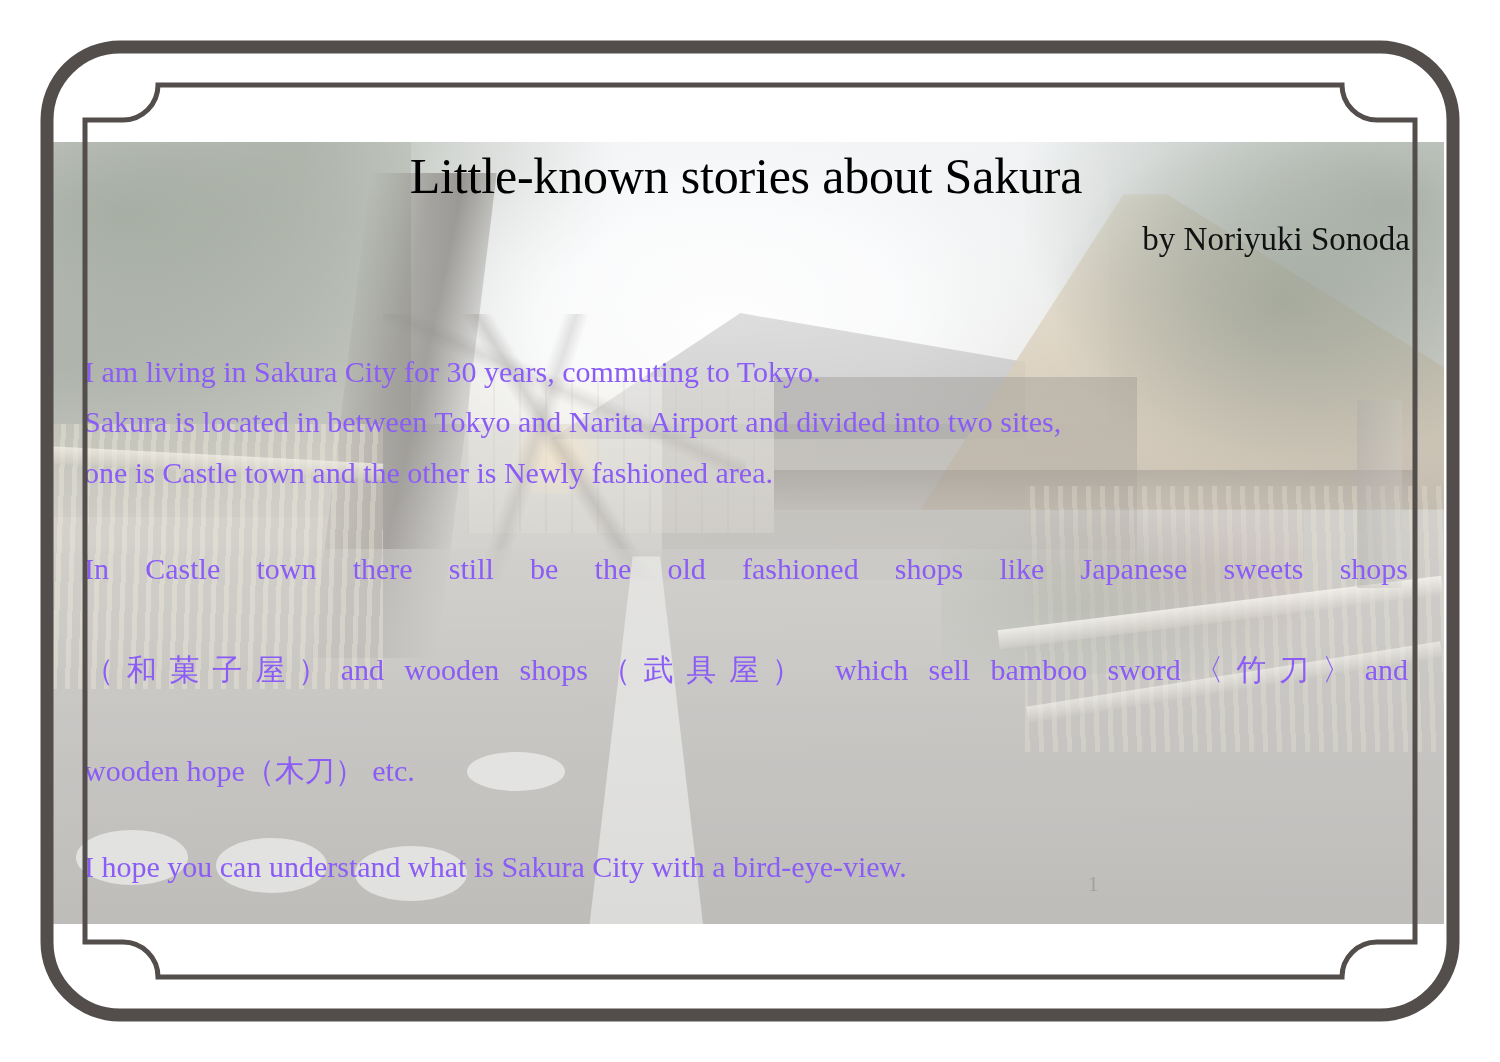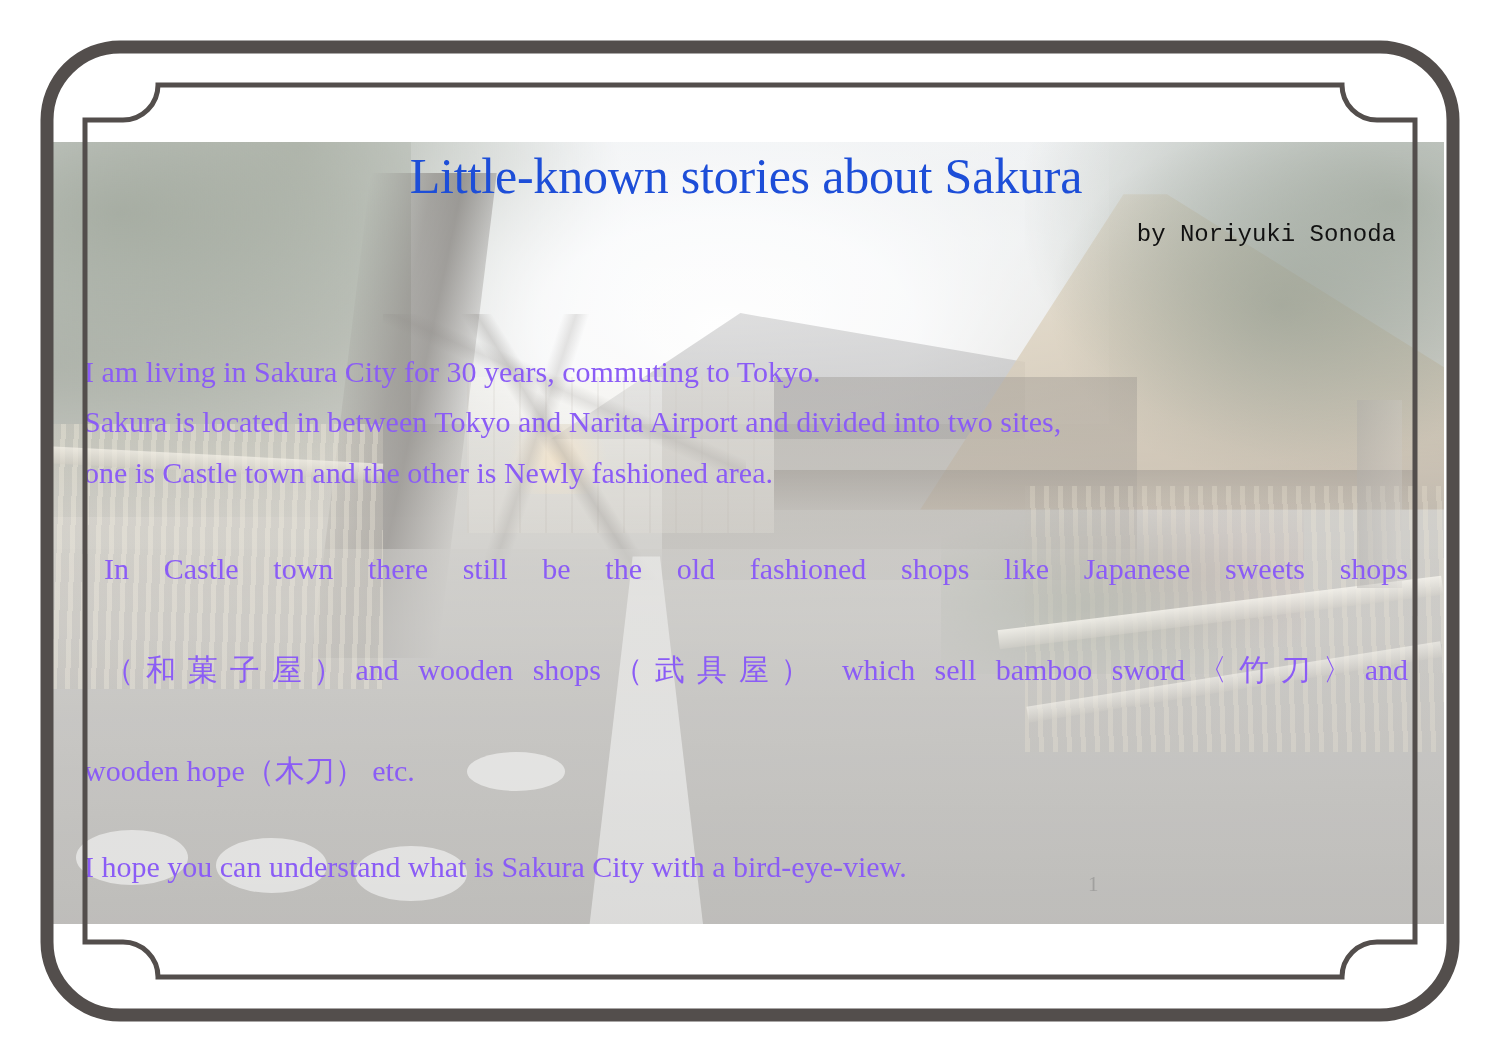--- a/index.html
+++ b/index.html
@@ -231,48 +231,46 @@
     width: 1396px;
     height: 782px;
   }
   .title {
     position: absolute;
     left: 0; right: 0;
     top: 8px;
     text-align: center;
     font-size: 50px;
     line-height: 1.04;
-    color: #1d4ed8;
+    color: #000000;
     letter-spacing: -0.2px;
     white-space: nowrap;
   }
   .byline {
     position: absolute;
-    right: 48px;
+    right: 34px;
     top: 79px;
-    font-size: 24px;
+    font-size: 33px;
     color: #111111;
     white-space: nowrap;
-    font-family: Liberation Mono, monospace;
   }
   .body-block {
     position: absolute;
     left: 36px;
     right: 36px;
     top: 205px;
   }
   .para { margin: 0 0 46px 0; font-size: 30px; line-height: 1.68; color: #8b5cf6; }
   .para:last-child { margin-bottom: 0; }
   .para .ln { display: block; white-space: nowrap; }
   .para.justified { text-align: justify; text-justify: inter-word; }
   .para.justified .ln { white-space: normal; }
   .para.justified .ln.stretch {
     display: block;
     text-align: justify;
-    padding-left: 20px;
   }
   .para.justified .ln.stretch::after {
     content: "";
     display: inline-block;
     width: 100%;
   }
   .pagenum {
     position: absolute;
     left: 1040px;
     top: 730px;

